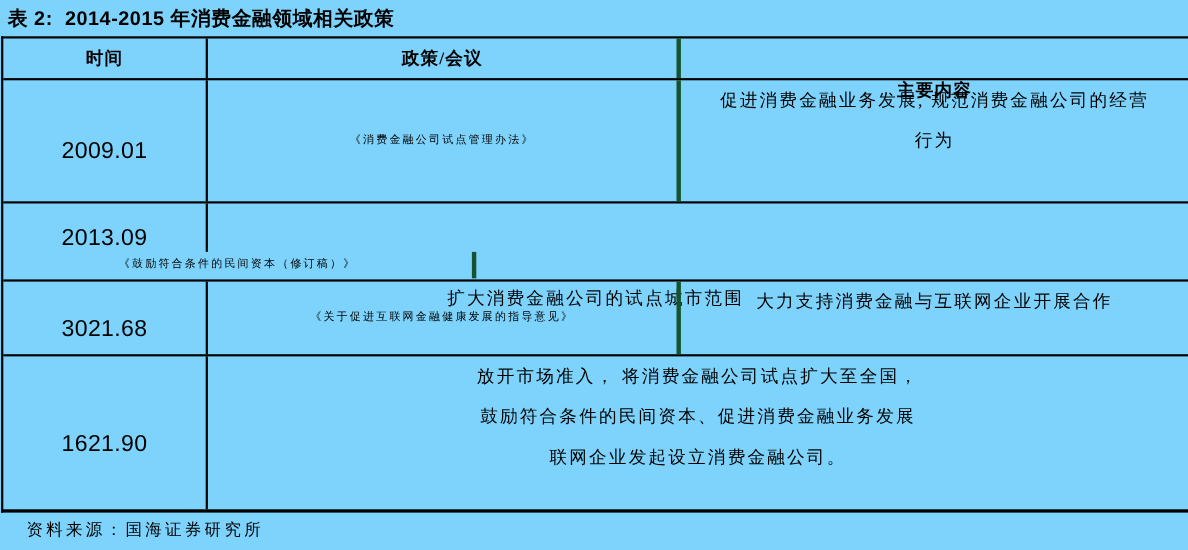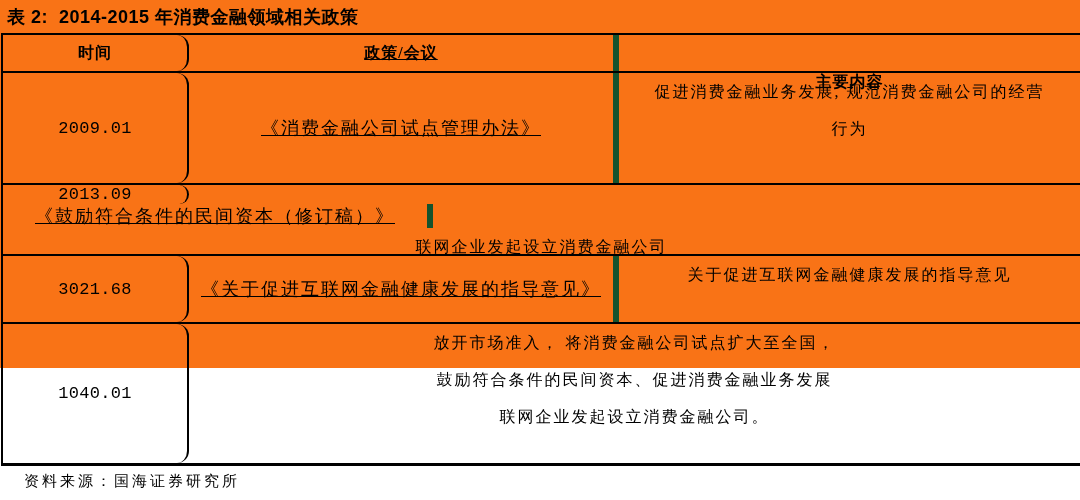--- a/index.html
+++ b/index.html
@@ -8,22 +8,22 @@
     background: #ffffff;
     width: 1080px;
     height: 500px;
     overflow: hidden;
     font-family: "Liberation Serif", "DejaVu Serif", serif;
     color: #000000;
   }
   .page {
     position: relative;
     width: 1080px;
-    height: 368px;
-    background: #f97316;
+    height: 500px;
+    background: #7dd3fc;
   }
   .doc-title {
     position: absolute;
     left: 7px;
     top: 5px;
     font-family: "Liberation Sans", "DejaVu Sans", sans-serif;
     font-weight: bold;
     font-size: 18px;
     letter-spacing: 0.5px;
     white-space: pre;
@@ -49,53 +49,52 @@
   .cell {
     box-sizing: border-box;
     display: flex;
     justify-content: center;
     text-align: center;
   }
   .c-time {
     width: 186px;
     border-right: 2px solid #000;
     align-items: center;
-    border-radius: 12px;
   }
   .c-policy {
     width: 430px;
-    border-right: 6px solid #14532d;
+    border-right: 4px solid #14532d;
     align-items: center;
-    text-decoration: underline;
   }
   .c-content {
     flex: 1;
     padding: 0 14px 11px 14px;
   }
   .hdr {
     height: 36px;
   }
   .hdr .cell {
     align-items: center;
     padding: 0;
     font-weight: bold;
     font-size: 16px;
     letter-spacing: 1px;
   }
   .r1 { height: 112px; }
   .r2 { height: 71px; flex-direction: column; }
   .r3 { height: 68px; }
   .r4 { height: 141px; }
   .time-text {
-    font-family: Liberation Mono, monospace;
-    font-size: 17px;
+    font-family: Liberation Sans, sans-serif;
+    font-size: 21px;
     letter-spacing: 0.3px;
+    margin-top: 20px;
   }
   .policy-text {
-    font-size: 18px;
+    font-size: 10px;
     letter-spacing: 2px;
     line-height: 24px;
   }
   .content-text {
     font-size: 16px;
     letter-spacing: 2px;
     line-height: 37px;
     white-space: pre-line;
   }
   .source-note {
@@ -135,39 +134,39 @@
     </div>
 
     <div class="t-row r2">
       <div class="cell c-time">
         <span class="time-text">2013.09</span>
       </div>
       <div class="cell c-policy">
         <span class="policy-text">《鼓励符合条件的民间资本（修订稿）》</span>
       </div>
       <div class="cell c-content">
-        <span class="content-text">联网企业发起设立消费金融公司</span>
+        <span class="content-text">扩大消费金融公司的试点城市范围</span>
       </div>
     </div>
 
     <div class="t-row r3">
       <div class="cell c-time">
         <span class="time-text">3021.68</span>
       </div>
       <div class="cell c-policy">
         <span class="policy-text">《关于促进互联网金融健康发展的指导意见》</span>
       </div>
       <div class="cell c-content">
-        <span class="content-text">关于促进互联网金融健康发展的指导意见</span>
+        <span class="content-text">大力支持消费金融与互联网企业开展合作</span>
       </div>
     </div>
 
     <div class="t-row r4">
       <div class="cell c-time">
-        <span class="time-text">1040.01</span>
+        <span class="time-text">1621.90</span>
       </div>
       <div class="cell c-content">
         <span class="content-text">放开市场准入， 将消费金融公司试点扩大至全国，
 鼓励符合条件的民间资本、促进消费金融业务发展
 联网企业发起设立消费金融公司。</span>
       </div>
     </div>
 
   </div>
 

